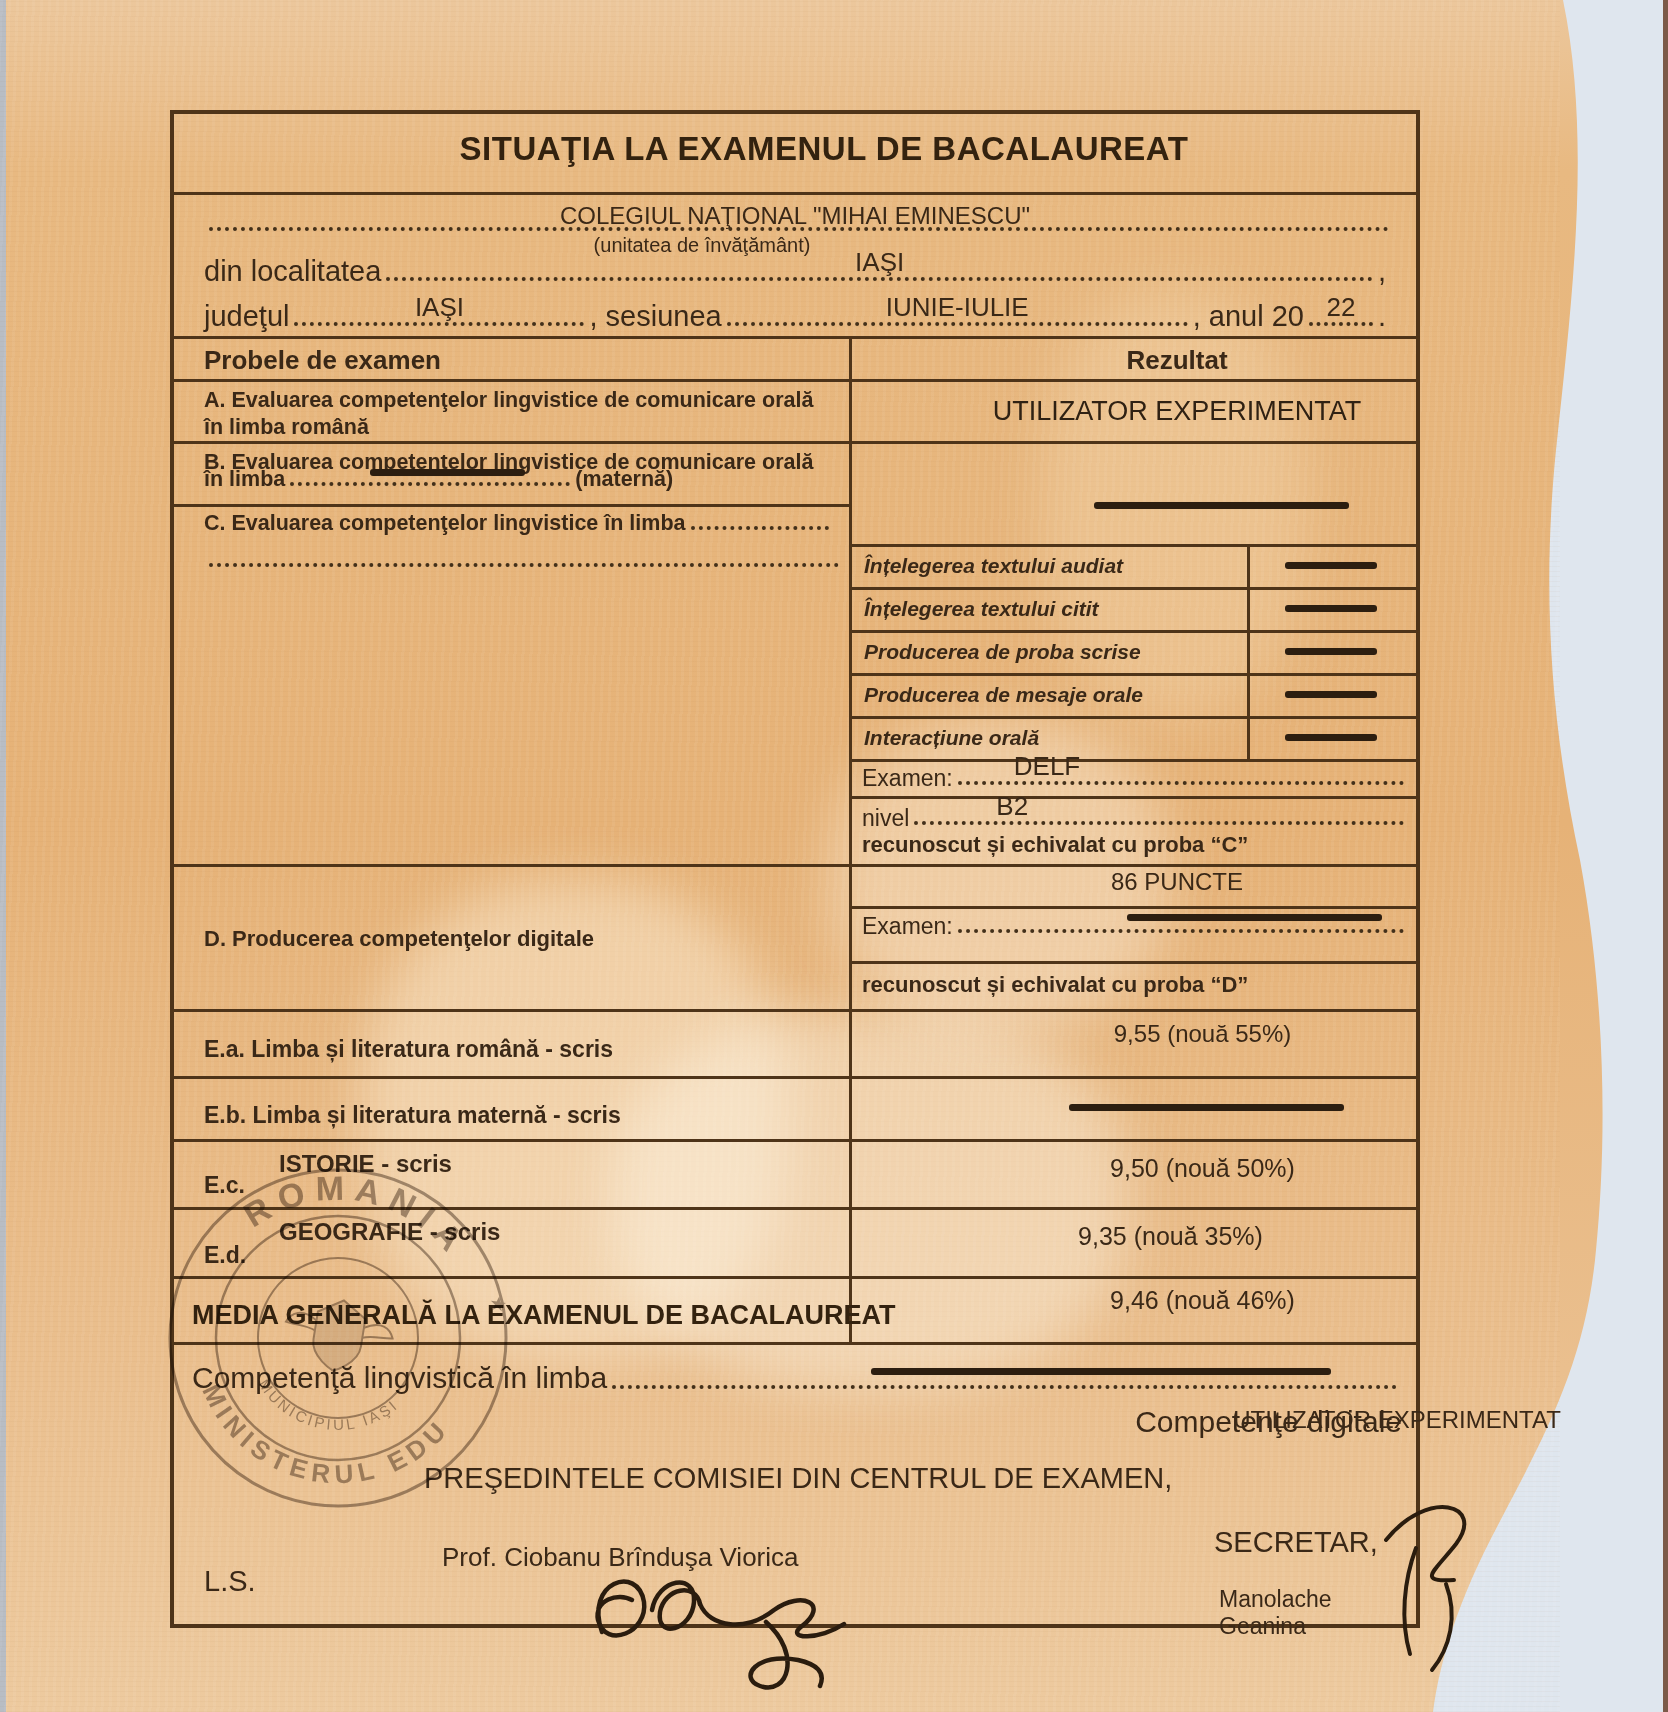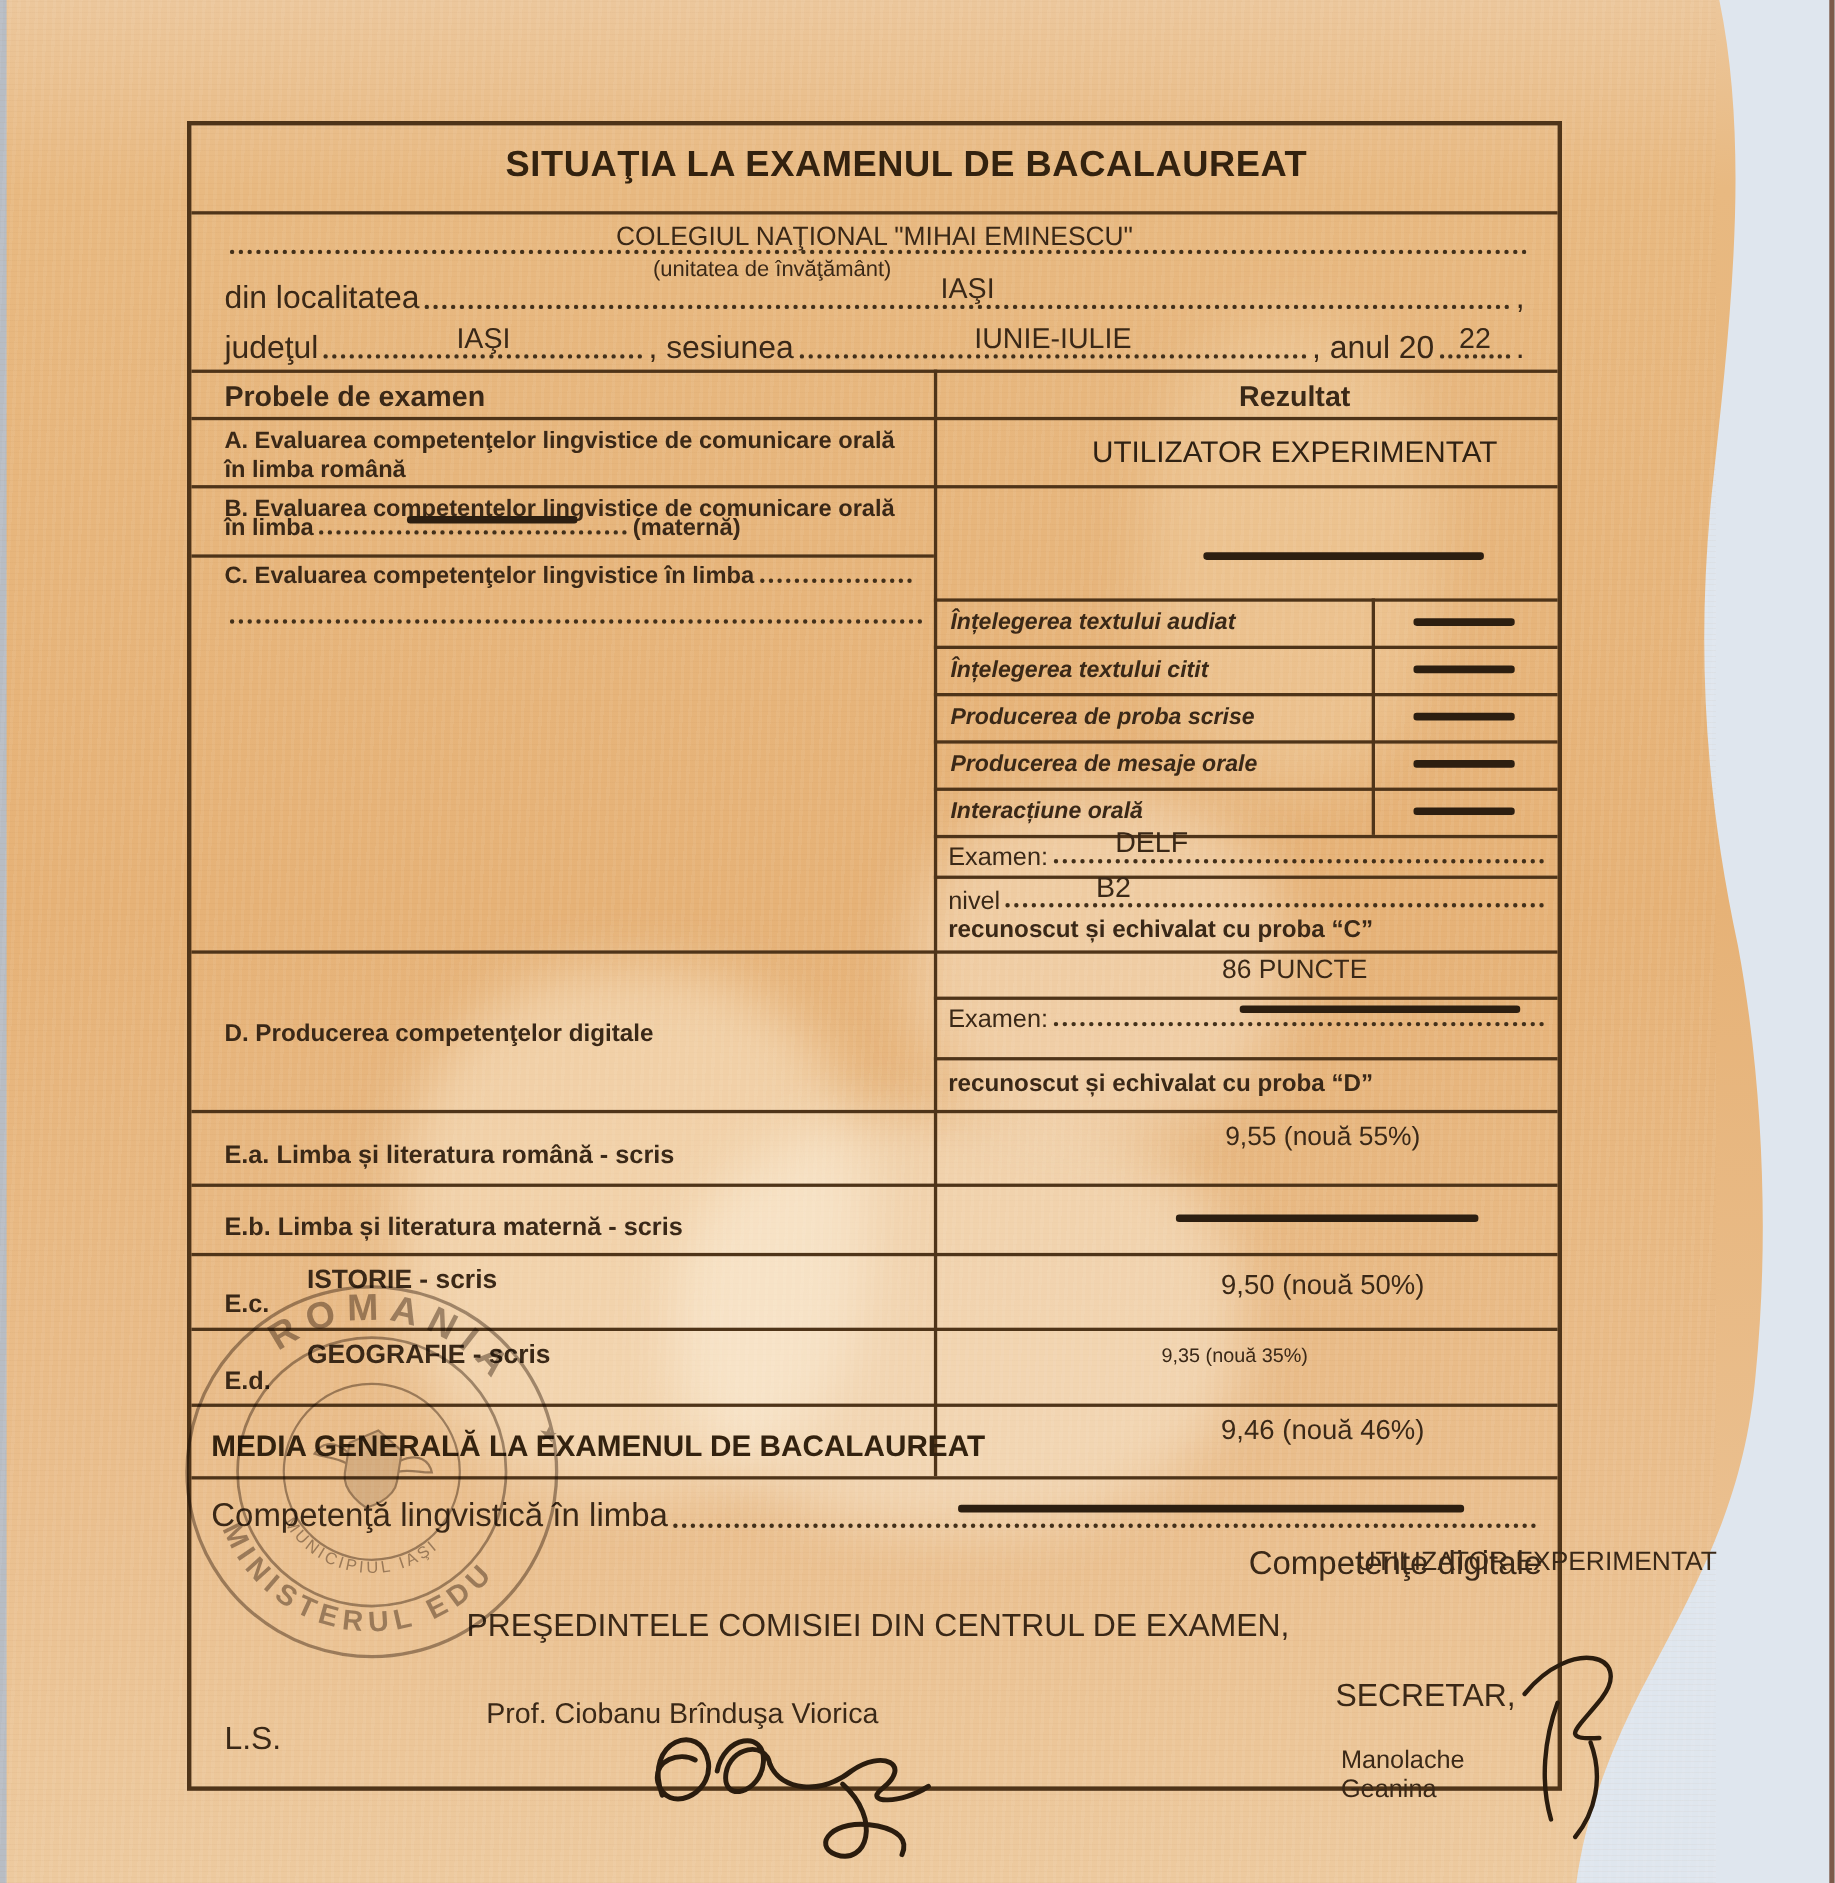--- a/index.html
+++ b/index.html
@@ -186,21 +186,21 @@
 
     <div class="abs b" style="left:30px;top:988px;font-size:23px;">E.b. Limba și literatura maternă - scris</div>
     <div class="dash" style="left:895px;top:990px;width:275px;"></div>
 
     <div class="abs b" style="left:30px;top:1058px;font-size:23px;">E.c.</div>
     <div class="abs b" style="left:105px;top:1036px;font-size:24px;">ISTORIE - scris</div>
     <div class="rescell" style="top:1040px;font-size:25px;padding-left:140px;width:427px;">9,50 (nouă 50%)</div>
 
     <div class="abs b" style="left:30px;top:1128px;font-size:23px;">E.d.</div>
     <div class="abs b" style="left:105px;top:1104px;font-size:24px;">GEOGRAFIE  - scris</div>
-    <div class="rescell" style="top:1108px;font-size:18px;padding-left:60px;width:427px;">9,35 (nouă 35%)</div>
+    <div class="rescell" style="top:1108px;font-size:25px;padding-left:108px;width:427px;">9,35 (nouă 35%)</div>
 
     <div class="abs b" style="left:18px;top:1186px;font-size:27px;color:#33220f;">MEDIA GENERALĂ LA EXAMENUL DE BACALAUREAT</div>
     <div class="rescell" style="top:1172px;font-size:25px;padding-left:140px;width:427px;">9,46 (nouă 46%)</div>
 
     <div class="abs fline" style="left:18px;top:1248px;width:1210px;font-size:30px;">
       <span>Competenţă lingvistică în limba</span>
       <span class="dotline grow">
         <span class="bar" style="left:33%;width:460px;bottom:10px;"></span>
       </span>
     </div>

